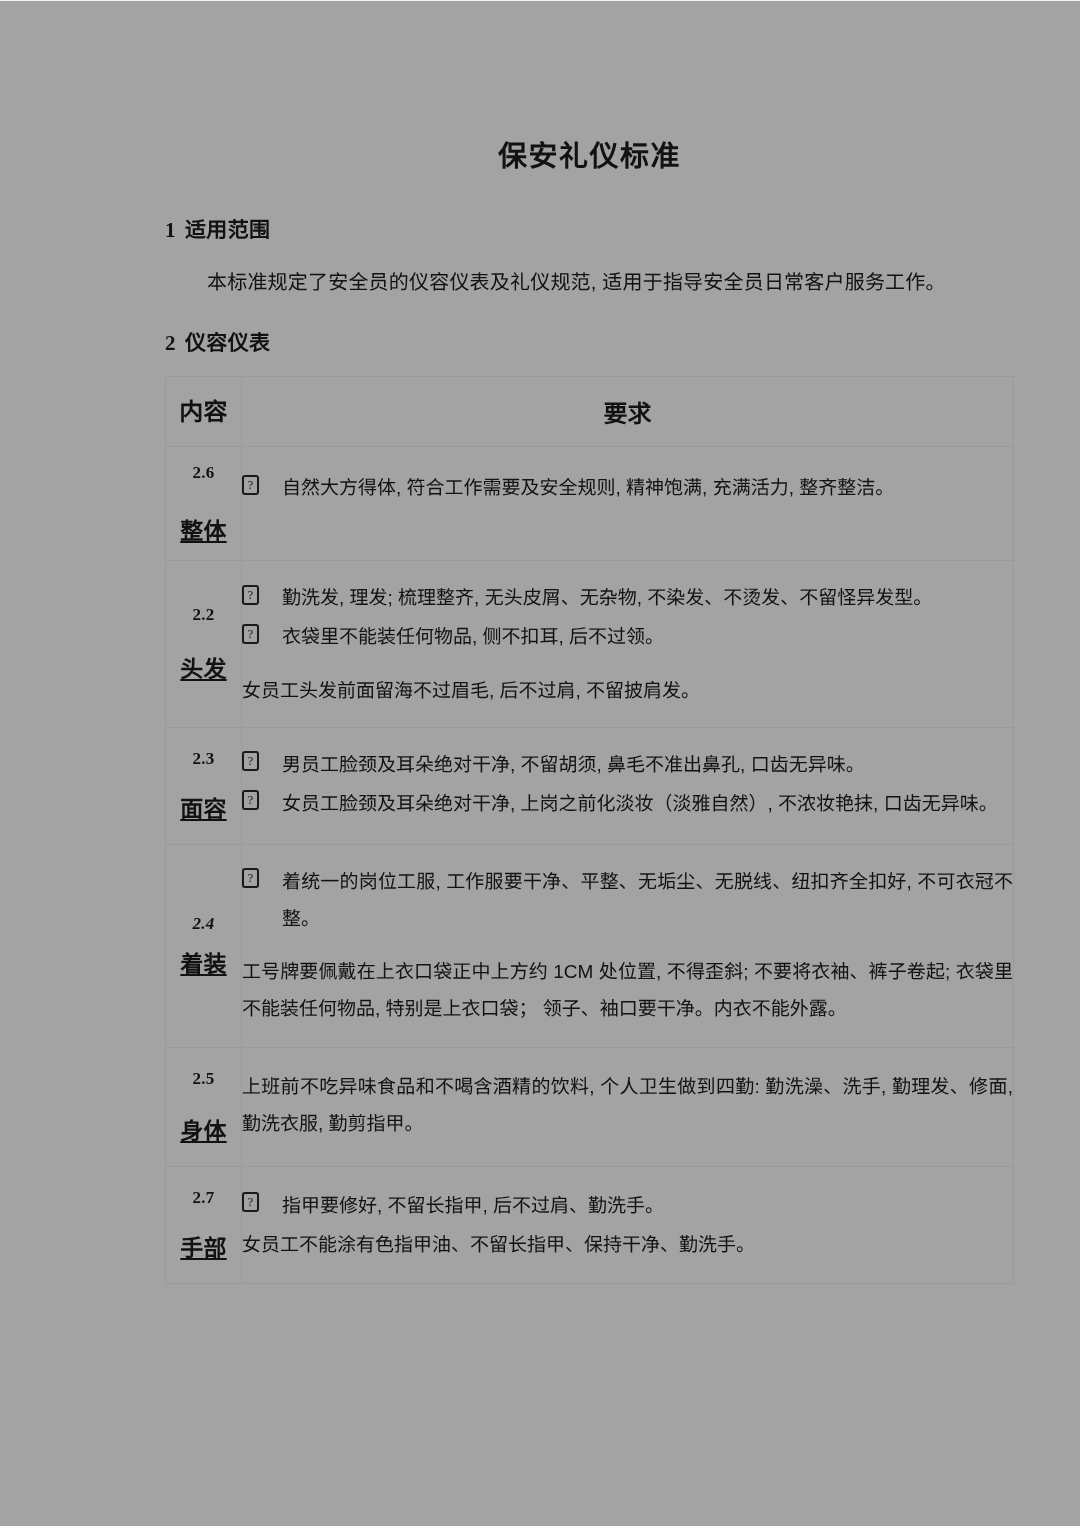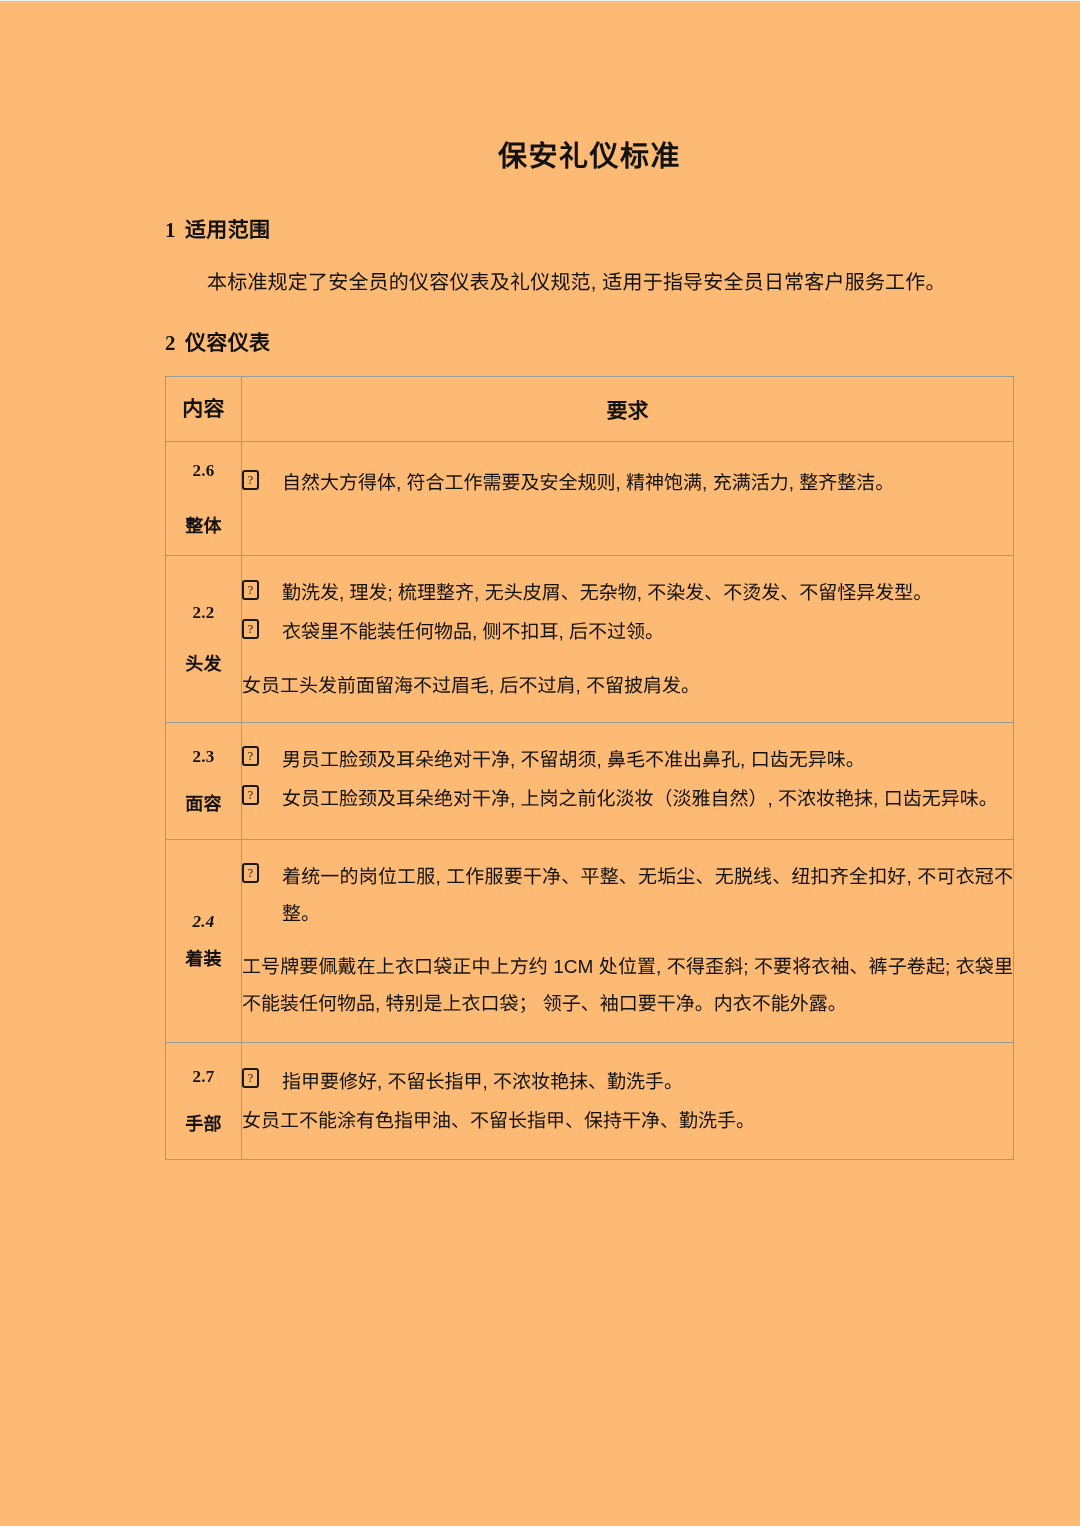--- a/index.html
+++ b/index.html
@@ -16,21 +16,21 @@
     -webkit-font-smoothing: antialiased;
     position: relative;
     overflow: hidden;
   }
   .page {
     width: 1080px;
     height: 1526px;
     box-sizing: border-box;
     padding: 0;
     position: relative;
-    background: #fdba74;
+    background: #a3a3a3;
     border-top: 1px solid #f0f0f0;
   }
   .content {
     position: absolute;
     left: 165px;
     top: 0;
     width: 849px;
   }
 
   
@@ -99,26 +99,27 @@
   }
   .col-label .rid {
     font-family: "Liberation Serif", "DejaVu Serif", serif;
     font-size: 17px;
     font-weight: bold;
     display: block;
     margin-bottom: 30px;
   }
   .col-label .rname {
     display: block;
-    font-size: 18px;
+    font-size: 23px;
+    text-decoration: underline;
   }
 
   .head-row th {
     font-weight: bold;
-    font-size: 21px;
+    font-size: 24px;
     padding: 17px 4px;
     text-align: center;
     border-bottom: 1px solid #9a9a9a;
   }
   .head-row .head-req { text-align: center; }
 
   .cell-body {
     padding: 17px 12px 17px 14px;
     font-size: 19px;
     line-height: 1.95;
@@ -248,28 +249,39 @@
               <span class="rid">2.4</span>
               <span class="rname">着装</span>
             </td>
             <td class="cell-body">
               <ul class="blist">
                 <li><span class="tofu">?</span><span>着统一的岗位工服, 工作服要干净、平整、无垢尘、无脱线、纽扣齐全扣好, 不可衣冠不整。</span></li>
                 <p class="plain-line spaced">工号牌要佩戴在上衣口袋正中上方约 1CM 处位置, 不得歪斜; 不要将衣袖、裤子卷起; 衣袋里不能装任何物品, 特别是上衣口袋； 领子、袖口要干净。内衣不能外露。</p>
               </ul>
             </td>
           </tr>
+          <tr class="r25">
+            <td class="col-label">
+              <span class="rid">2.5</span>
+              <span class="rname">身体</span>
+            </td>
+            <td class="cell-body">
+              <ul class="blist">
+                <p class="plain-line">上班前不吃异味食品和不喝含酒精的饮料, 个人卫生做到四勤: 勤洗澡、洗手, 勤理发、修面, 勤洗衣服, 勤剪指甲。</p>
+              </ul>
+            </td>
+          </tr>
           <tr class="r27">
             <td class="col-label">
               <span class="rid">2.7</span>
               <span class="rname">手部</span>
             </td>
             <td class="cell-body">
               <ul class="blist">
-                <li><span class="tofu">?</span><span>指甲要修好, 不留长指甲, 不浓妆艳抹、勤洗手。</span></li>
+                <li><span class="tofu">?</span><span>指甲要修好, 不留长指甲, 后不过肩、勤洗手。</span></li>
                 <p class="plain-line tight">女员工不能涂有色指甲油、不留长指甲、保持干净、勤洗手。</p>
               </ul>
             </td>
           </tr>
         </tbody>
     </table>
 
   </div>
 </div>
 

